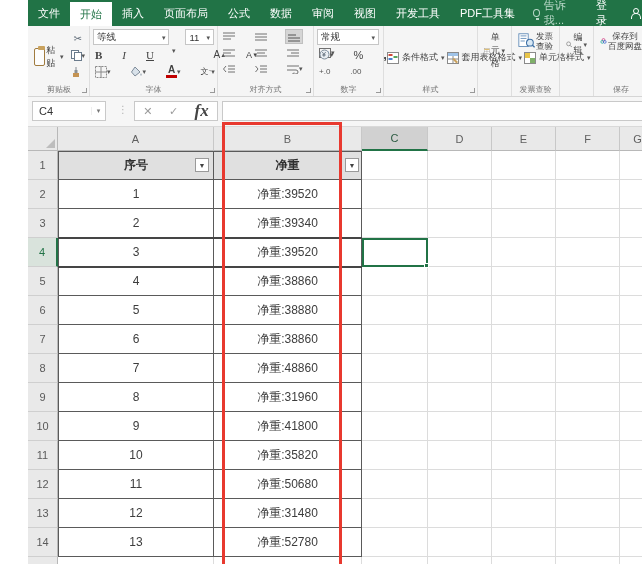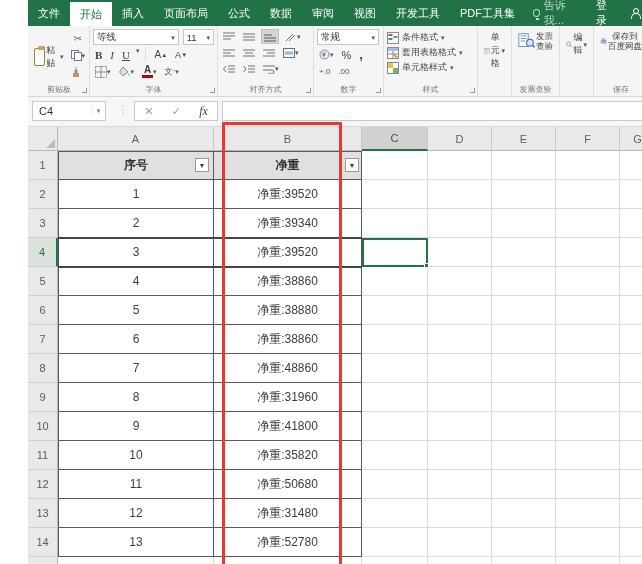--- a/index.html
+++ b/index.html
@@ -38,36 +38,36 @@
   svg { display:block; }
 
   
   #g-clip { width:62px; display:flex; }
   .clipboard-ic { width:15px; height:18px; background:#fdfdfd; border:1px solid #a07b3f; border-radius:2px; position:relative; }
   .clipboard-ic:before { content:""; position:absolute; left:3px; top:-3px; width:7px; height:4px; background:#c9a25e; border-radius:1px; }
   .sidecol { display:flex; flex-direction:column; gap:2px; margin-left:2px; margin-top:2px; }
 
   
   #g-font { width:128px; display:flex; flex-direction:column; gap:2px; }
-  .fontrow { display:flex; align-items:flex-start; gap:4px; }
+  .fontrow { display:flex; align-items:flex-start; gap:16px; }
   .fx-b { font-weight:bold; font-size:11px; font-family:"Liberation Serif",serif; }
   .fx-i { font-style:italic; font-size:11px; font-family:"Liberation Serif",serif; }
   .fx-u { text-decoration:underline; font-size:11px; font-family:"Liberation Serif",serif; }
   .acolor { font-weight:bold; font-size:10px; line-height:9px; color:#3f3f3f; text-align:center; }
   .acolor .bar { display:block; width:11px; height:3px; margin-top:1px; }
   .vdiv { width:1px; height:14px; background:#dcdcdc; margin:0 2px; }
 
   
   #g-align { width:96px; display:flex; flex-direction:column; gap:1px; }
 
   
   #g-num { width:70px; display:flex; flex-direction:column; gap:2px; }
 
   
-  #g-style { width:94px; display:flex; flex-direction:column; gap:2px; padding-top:5px; }
+  #g-style { width:94px; display:flex; flex-direction:row; gap:2px; padding-top:5px; }
   .stylerow { display:flex; align-items:center; gap:3px; font-size:9px; white-space:nowrap; }
 
   
   .narrowgrp { width:34px; }
 
   
   .twoline { font-size:8.5px; line-height:10px; text-align:center; white-space:nowrap; }
 
   #ribbon-collapse { position:absolute; right:5px; bottom:4px; width:7px; height:7px; }
   #ribbon-collapse:before { content:""; position:absolute; left:0; top:3px; width:6px; height:6px;
@@ -77,21 +77,21 @@
   #fbar { position:absolute; left:0; top:97px; width:642px; height:30px; background:#f6f6f6;
     border-bottom:1px solid #d9d9d9; }
   #namebox { position:absolute; left:4px; top:4px; width:74px; height:20px; background:#fff;
     border:1px solid #c9c9c9; display:flex; align-items:center; font-size:11px; color:#333; }
   #namebox .txt { padding-left:6px; flex:1; }
   #namebox .dd { width:14px; text-align:center; color:#777; font-size:7px; border-left:1px solid #eee; }
   #fdots { position:absolute; left:90px; top:7px; color:#b5b5b5; font-size:10px; letter-spacing:0; }
   #fbtns { position:absolute; left:106px; top:4px; width:84px; height:20px; background:#fff;
     border:1px solid #c9c9c9; display:flex; align-items:center; justify-content:space-around; }
   #fbtns .fb { color:#9b9b9b; font-size:11px; }
-  #fbtns .fx { color:#444; font-family:"Liberation Serif",serif; font-style:italic; font-size:12px; }
+  #fbtns .fx { color:#444; font-family:"Liberation Serif",serif; font-style:italic; font-size:17px;font-weight:bold; }
   #finput { position:absolute; left:194px; top:4px; right:24px; height:20px; background:#fff;
     border:1px solid #c9c9c9; font-size:11px; padding:0 4px; color:#333; }
   #fexpand { position:absolute; right:4px; top:8px; width:12px; height:12px; }
   #fexpand:before { content:""; position:absolute; left:2px; top:2px; width:6px; height:6px;
     border-bottom:1px solid #888; border-right:1px solid #888; transform:rotate(45deg); }
 
   
   #grid { position:absolute; left:0; top:127px; width:642px; height:437px; background:#fff; overflow:hidden; }
   .ghead { display:flex; height:24px; }
   .corner { width:30px; height:24px; background:#e9e9e9; border-right:1px solid #b8b8b8;

